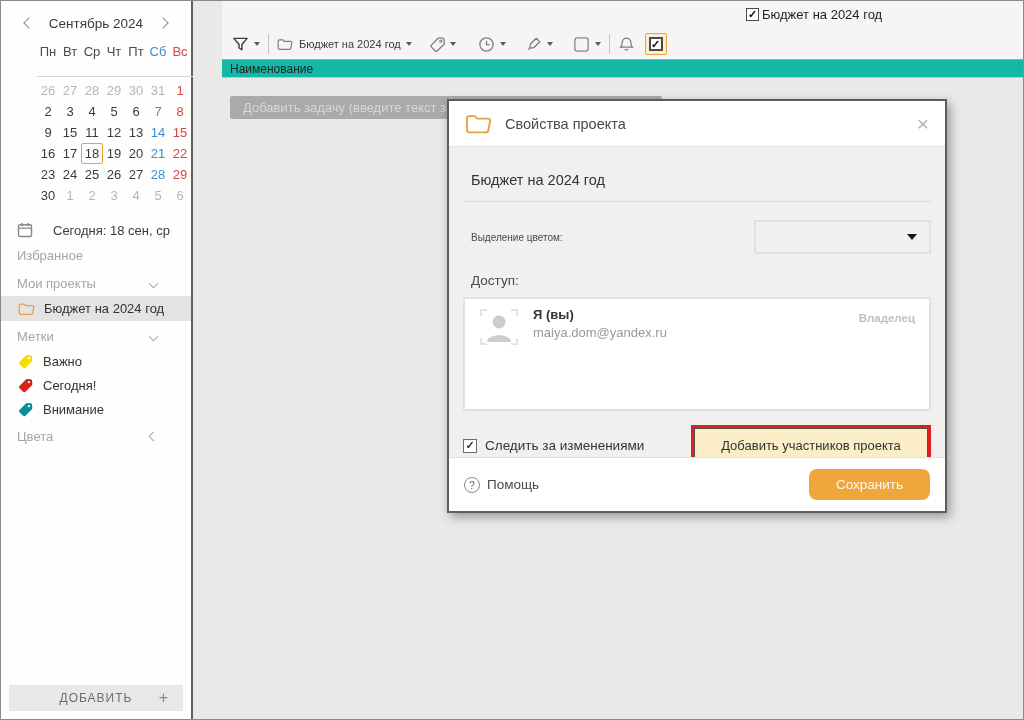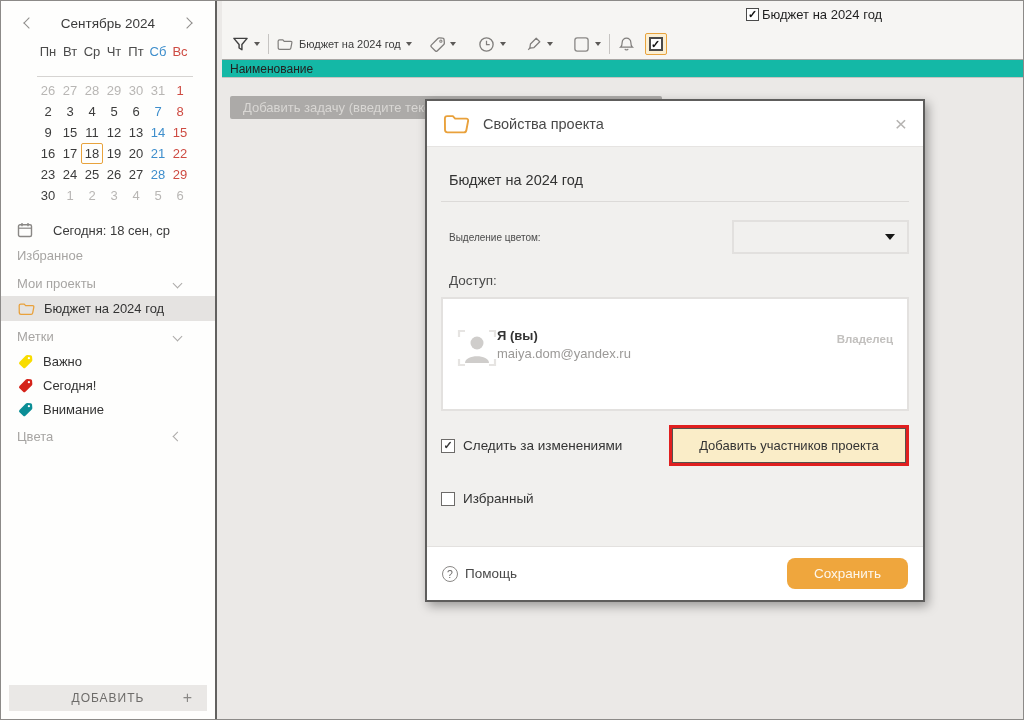--- a/index.html
+++ b/index.html
@@ -5,21 +5,21 @@
   * { margin:0; padding:0; box-sizing:border-box; }
   html,body { background:#cfcdcb; }
   body { font-family:"Liberation Sans", sans-serif; }
   #window {
     position:relative; width:1024px; height:720px; background:#EBE9E7;
     border:1px solid #8c8a88; overflow:hidden;
   }
 
   
   #sidebar {
-    position:absolute; left:0; top:0; width:216px; height:100%;
+    position:absolute; left:0; top:0; width:192px; height:100%;
     background:#FEFEFD; border-right:2px solid #62615f;
   }
   .cal-nav { display:flex; align-items:center; justify-content:space-between;
     padding:0 24px; margin-top:12px; height:20px; }
   .cal-title { font-size:13.5px; color:#3b3b3b; }
   .chev { display:inline-block; width:8px; height:8px;
     border-right:1.6px solid #8f8d8b; border-bottom:1.6px solid #8f8d8b; }
   .chev.prev { transform:rotate(135deg); }
   .chev.next { transform:rotate(-45deg); }
   .chev.down { transform:rotate(45deg); width:7px; height:7px; border-color:#ACAAA8; }
@@ -65,40 +65,40 @@
     width:22px; height:22px; border:1.5px solid #E8A33D; background:#FBEFD3; border-radius:2px; }
   .tb-toggle .cb { border-width:2px; }
   #colhdr { height:19px; background:#14b8a6; border-top:1px solid #A9A7A5;
     border-bottom:1px solid #C6C4C2; font-size:12px; color:#222;
     display:flex; align-items:center; padding-left:8px; }
   #taskbar { position:absolute; left:8px; top:95px; width:432px; height:23px;
     background:#ACAAA8; border-radius:2px; color:#D9D7D4; font-size:13px;
     line-height:23px; padding-left:13px; white-space:nowrap; overflow:hidden; }
 
   
-  #modal { position:absolute; left:424px; top:98px; width:500px; height:503px;
+  #modal { position:absolute; left:446px; top:98px; width:500px; height:414px;
     border:2px solid #5E5D5C; background:#F1F0EE; z-index:10;
     box-shadow:3px 4px 10px rgba(0,0,0,.35); }
   #modal-header { height:46px; background:#fff; display:flex; align-items:center;
     padding:0 16px; gap:13px; border-bottom:1px solid #E6E4E2; }
   #modal-title { font-size:14.5px; color:#4a4a4a; }
   #modal-close { margin-left:auto; font-size:21px; color:#B5B3B1; line-height:1; cursor:pointer; }
   #modal-body { padding:0 14px; }
   #proj-name { margin:25px 0 0 8px; font-size:14.5px; color:#333; }
   .divider { margin-top:13px; border-bottom:1px solid #DCDAD8; }
   #color-row { margin-top:18px; display:flex; align-items:center; justify-content:space-between; }
   #color-label { font-size:10px; color:#4a4a4a; padding-left:8px; }
   #color-select { position:relative; width:177px; height:34px; background:#F1F0EE;
     border:2px solid #E2E0DE; }
   #color-select .tri { position:absolute; right:12px; top:12px; width:0; height:0;
     border-left:5px solid transparent; border-right:5px solid transparent;
     border-top:6px solid #161616; }
   #access-label { margin-top:19px; font-size:13.5px; color:#4a4a4a; padding-left:8px; }
   #access-box { margin-top:9px; height:114px; background:#fff; border:2px solid #E3E1DF;
-    display:flex; align-items:flex-start; padding:29px 14px; }
+    display:flex; align-items:flex-start; padding:8px 14px; gap:14px; }
   .person-name { font-size:13px; font-weight:bold; color:#333; }
   .person-email { font-size:13px; color:#9B9997; margin-top:3px; }
   .person-role { margin-left:auto; margin-top:5px; font-size:11.5px; font-weight:bold; color:#C2C0BE; }
   #watch-row { margin-top:14px; display:flex; align-items:center; justify-content:space-between; }
   .cb-row { display:flex; align-items:center; gap:8px; font-size:13.5px; color:#333; }
   #annotation { border:3px solid #E01F1F; }
   #add-members-btn { display:block; width:234px; height:35px; background:#FAEDC8;
     border:1px solid #55524E; font-size:13px; color:#333;
     font-family:"Liberation Sans", sans-serif; cursor:pointer; }
   #fav-row { margin-top:25px; }

